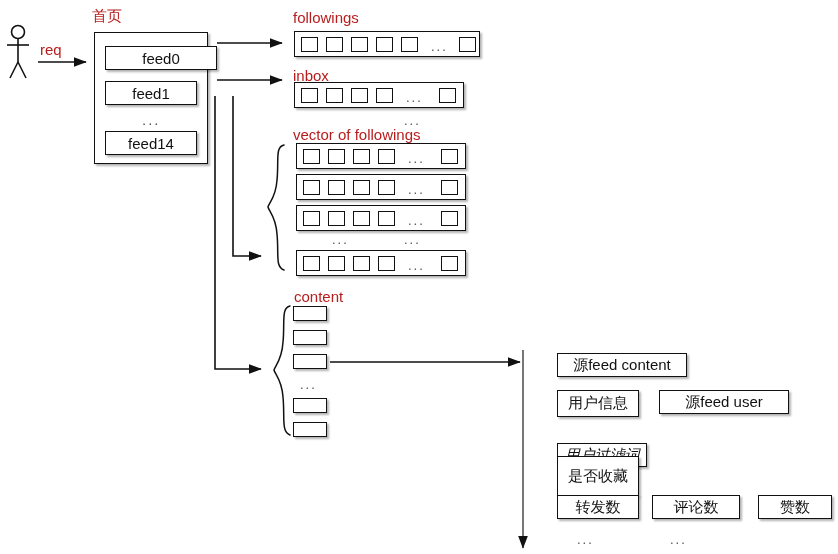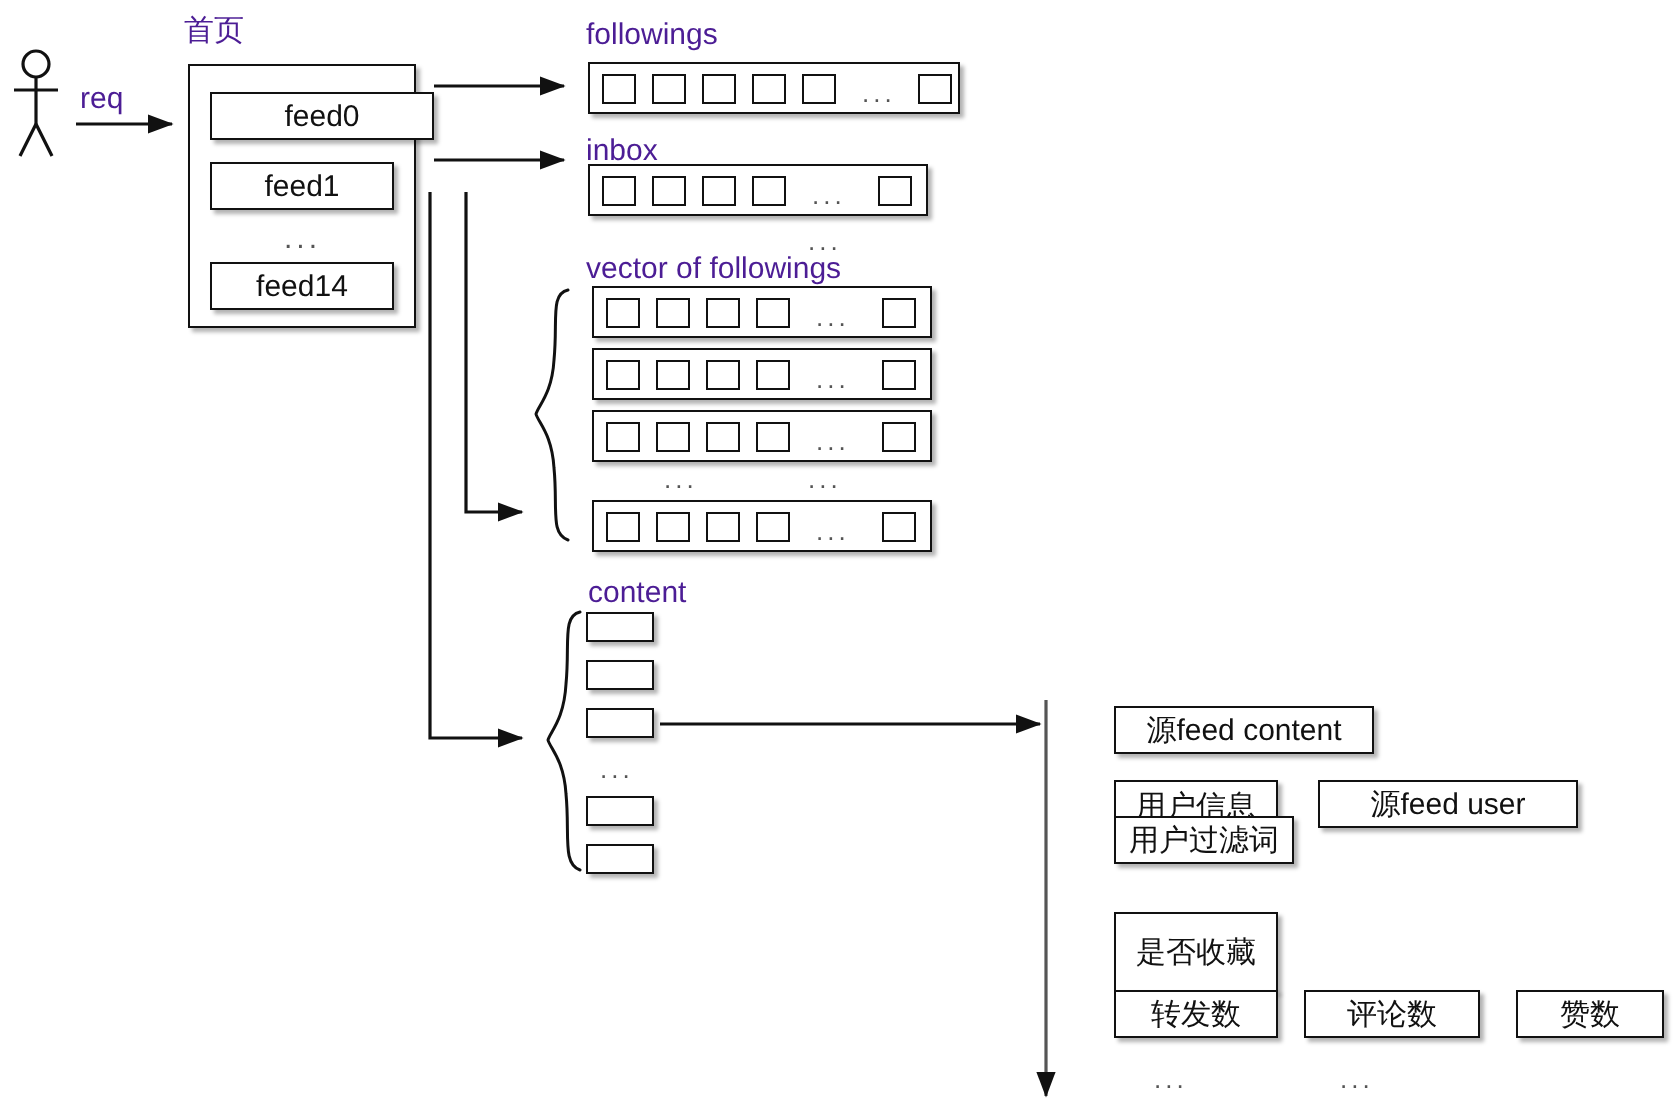--- a/index.html
+++ b/index.html
@@ -13,21 +13,21 @@
     height: 554px;
     background: #ffffff;
     font-family: "Liberation Sans", "DejaVu Sans", sans-serif;
     overflow: hidden;
   }
 
   
   .lbl {
     position: absolute;
     font-size: 15px;
-    color: #4c1d95;
+    color: #b91c1c;
     white-space: nowrap;
     line-height: 1;
   }
   .ell {
     position: absolute;
     font-size: 15px;
     color: #555;
     letter-spacing: 2px;
     white-space: nowrap;
     line-height: 1;
@@ -193,21 +193,21 @@
   <div class="box" style="left:293px; top:354px; width:34px; height:15px;"></div>
   <div class="ell" style="left:300px; top:378px; font-size:13px;">...</div>
   <div class="box" style="left:293px; top:398px; width:34px; height:15px;"></div>
   <div class="box" style="left:293px; top:422px; width:34px; height:15px;"></div>
 
   <div class="tbox" style="left:557px; top:353px; width:130px; height:24px;">源feed content</div>
 
   <div class="tbox" style="left:557px; top:390px; width:82px; height:27px;">用户信息</div>
   <div class="tbox" style="left:659px; top:390px; width:130px; height:24px;">源feed user</div>
 
-  <div class="tbox" style="left:557px; top:408px; width:90px; height:24px;">用户过滤词</div>
+  <div class="tbox" style="left:557px; top:443px; width:90px; height:24px;font-style:italic;">用户过滤词</div>
 
   <div class="tbox" style="left:557px; top:456px; width:82px; height:40px;">是否收藏</div>
 
   <div class="tbox" style="left:652px; top:495px; width:88px; height:24px;">评论数</div>
   <div class="tbox" style="left:557px; top:495px; width:82px; height:24px;">转发数</div>
   <div class="tbox" style="left:758px; top:495px; width:74px; height:24px;">赞数</div>
 
   <div class="ell" style="left:577px; top:533px; font-size:13px;">...</div>
   <div class="ell" style="left:670px; top:533px; font-size:13px;">...</div>
 

